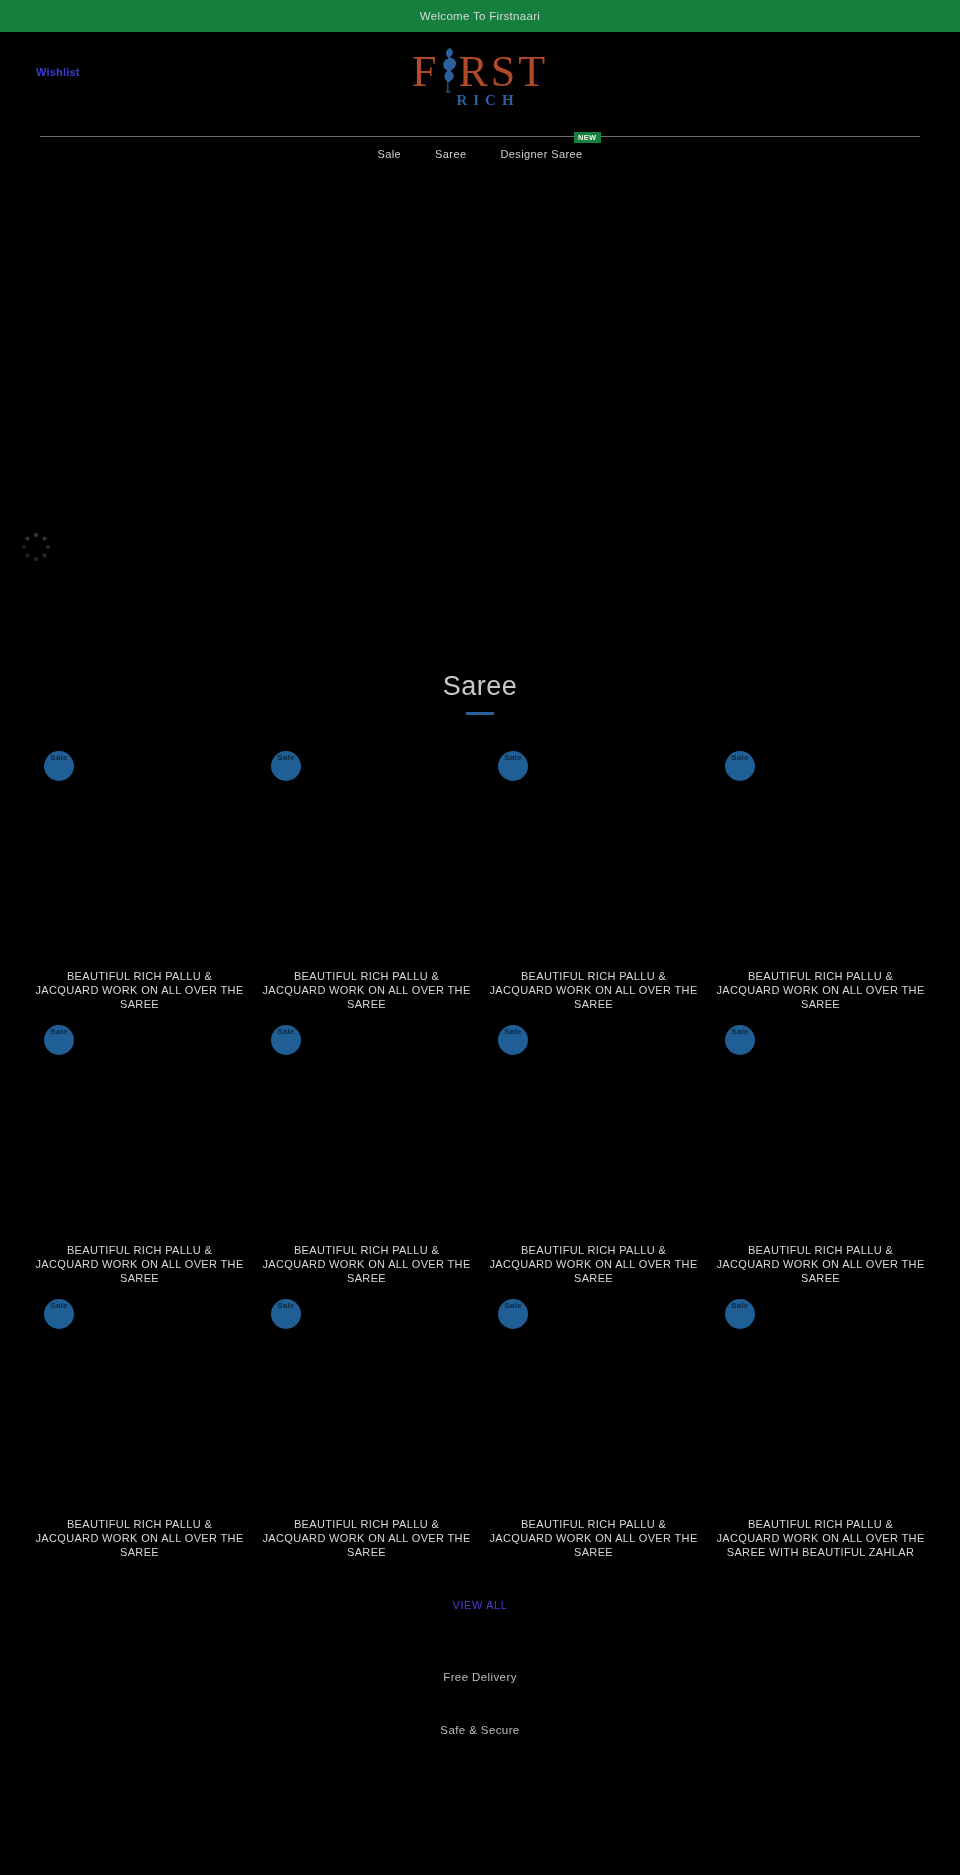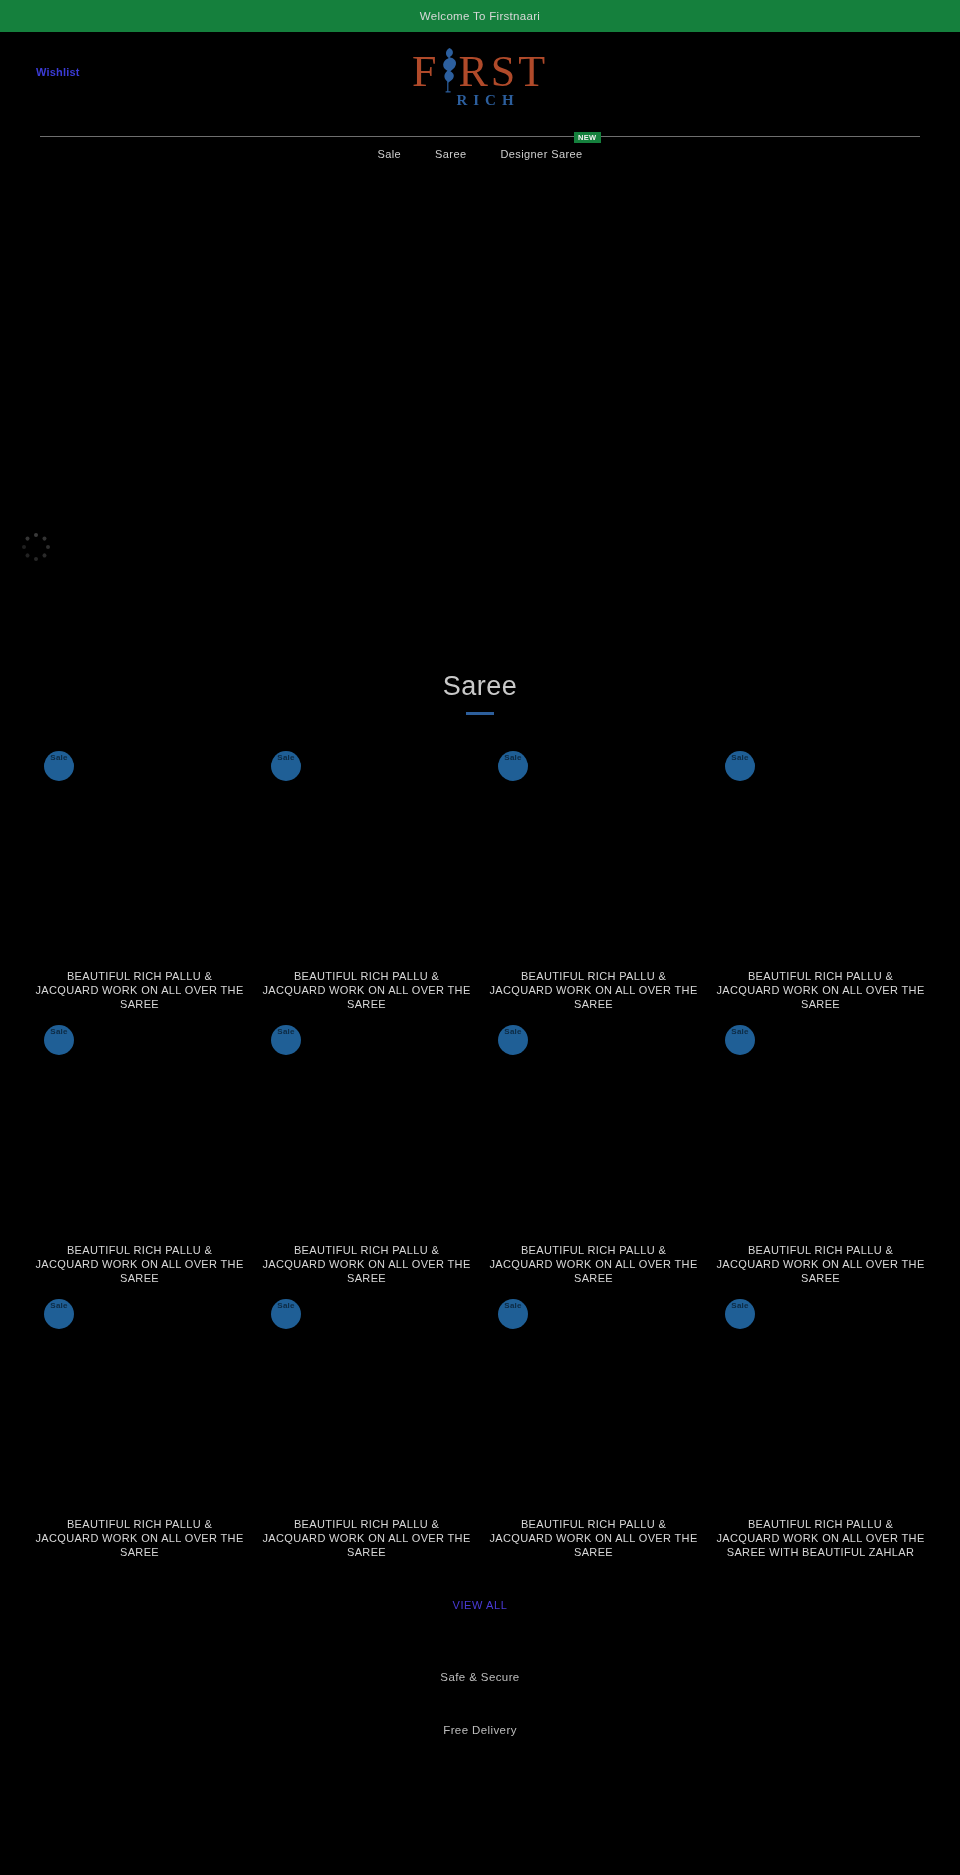--- a/index.html
+++ b/index.html
@@ -385,15 +385,15 @@
     <a href="#" class="card-title">BEAUTIFUL RICH PALLU &amp; JACQUARD WORK ON ALL OVER THE SAREE WITH BEAUTIFUL ZAHLAR</a>
   </div>
 
 </div>
 
 <div class="viewall-wrap">
   <a href="#" class="viewall">VIEW ALL</a>
 </div>
 
 <div class="services">
+  <div class="service-item">Free Delivery</div>
   <div class="service-item">Safe &amp; Secure</div>
-  <div class="service-item">Free Delivery</div>
 </div>
 
 </body></html>

